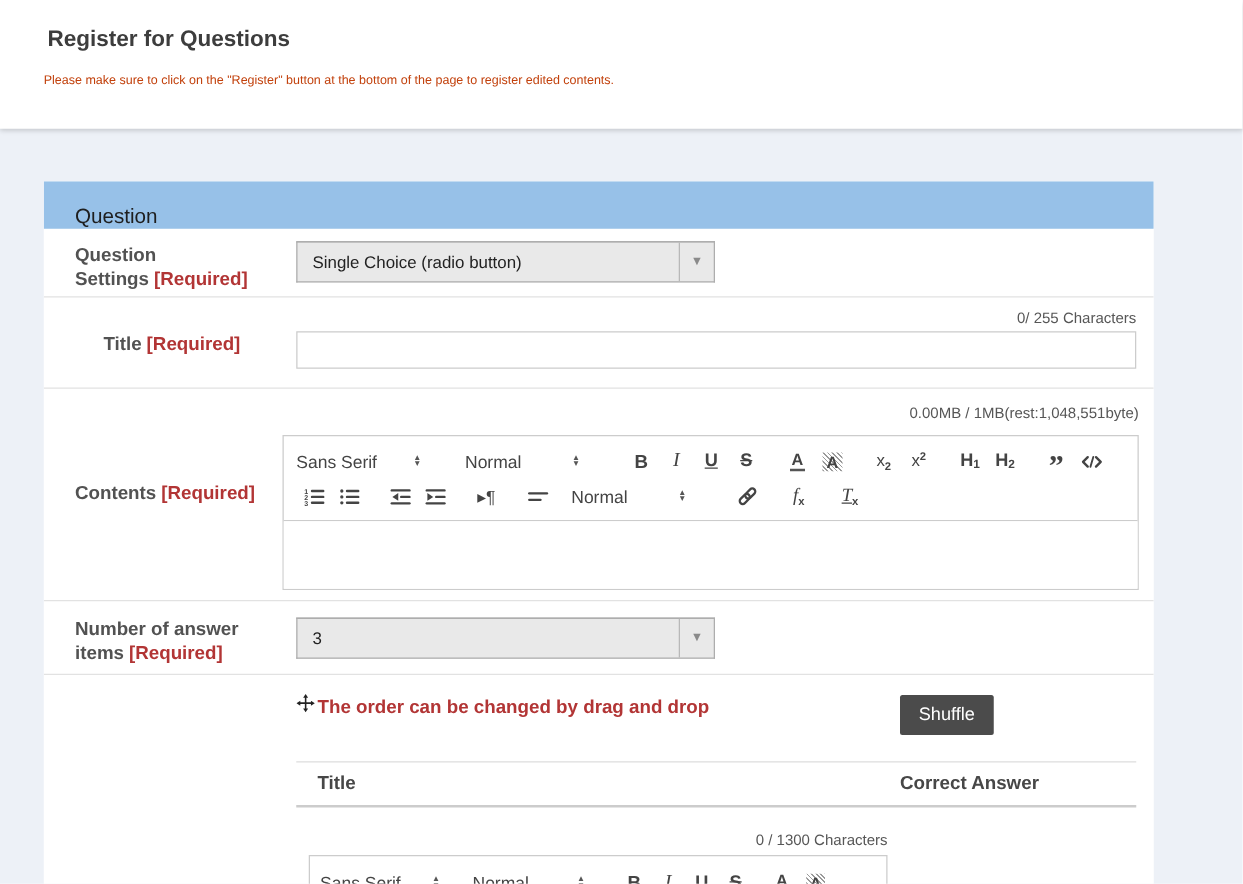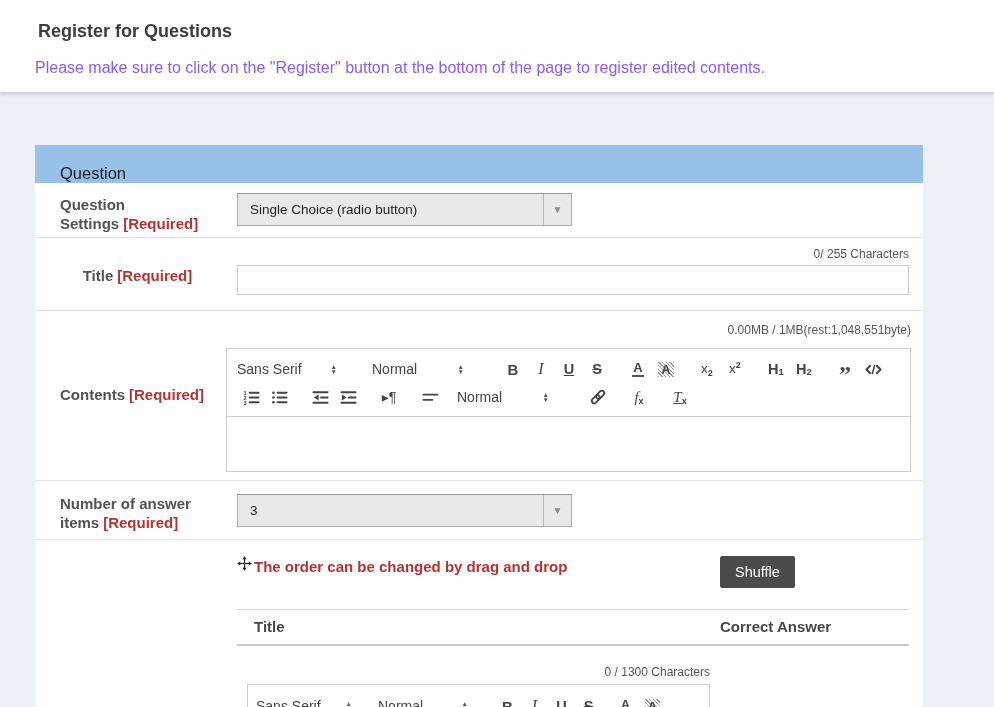--- a/index.html
+++ b/index.html
@@ -2,24 +2,24 @@
 <html><head>
 <meta charset="utf-8">
 <style>
   html,body{margin:0;padding:0;}
   body{
     width:994px;height:707px;overflow:hidden;position:relative;
     background:#edf1f7;
     font-family:"Liberation Sans",sans-serif;color:#444;
   }
   
-  .topbar{position:absolute;left:0;top:0;width:994px;height:92px;background:#fff;
+  .topbar{position:absolute;left:0;top:0;width:994px;height:103px;background:#fff;
     box-shadow:0 2px 4px rgba(0,0,0,.18);z-index:2;}
   .page-title{position:absolute;left:38px;top:21px;font-size:18px;font-weight:bold;color:#3d3d3d;}
-  .page-notice{position:absolute;left:35px;top:59px;font-size:16px;color:#8b5cf6;}
+  .page-notice{position:absolute;left:35px;top:59px;font-size:10px;color:#c2410c;}
   
   .card{position:absolute;left:35px;top:145px;width:888px;height:562px;background:#fff;overflow:hidden;}
   .card-header{height:38px;background:#97c1e8;display:flex;align-items:flex-end;
     padding-left:25px;font-size:16.5px;color:#1e1e1e;box-sizing:border-box;}
   .row{display:flex;border-bottom:1px solid #e2e2e2;box-sizing:border-box;}
   .row-label{width:202px;box-sizing:border-box;padding:12px 22px 8px 25px;
     font-size:15px;font-weight:bold;color:#525252;line-height:19px;}
   .row-content{flex:1;box-sizing:border-box;padding-right:14px;position:relative;}
   .req{color:#b23535;margin-left:4px;}
   .counter{font-size:12px;color:#565656;text-align:right;}

